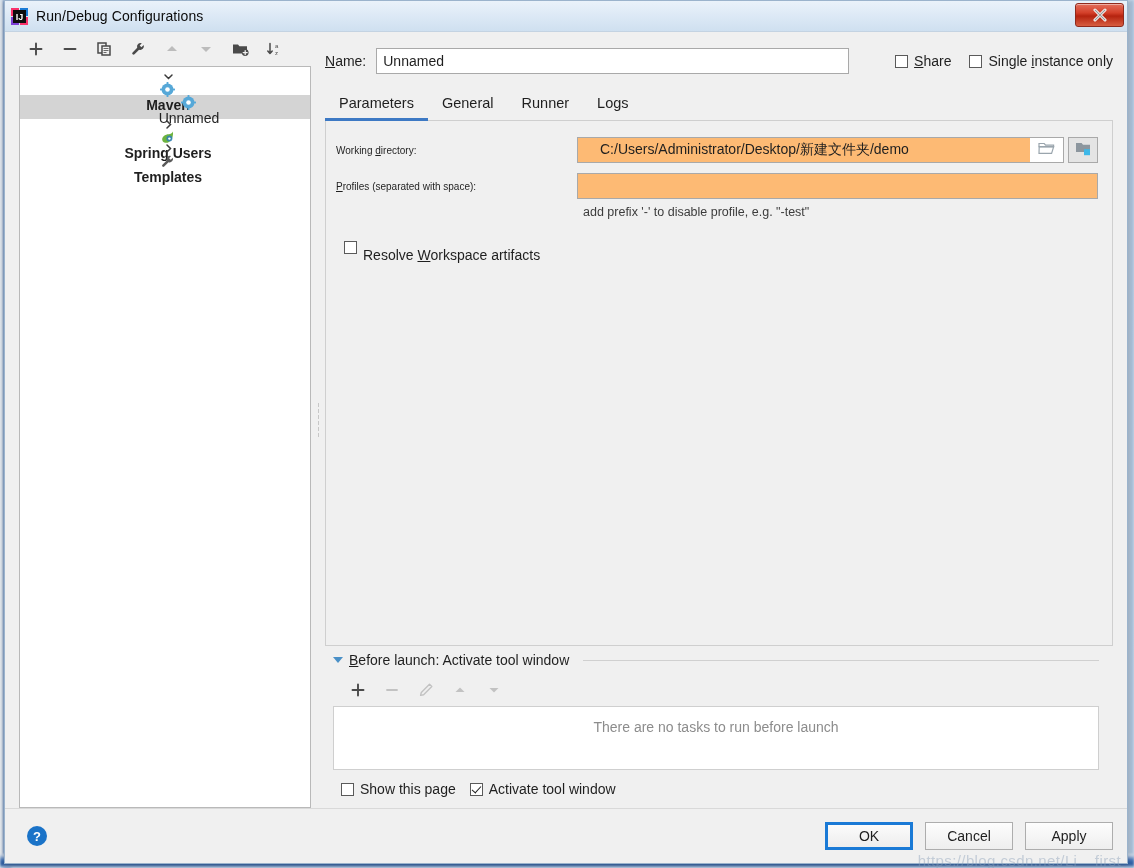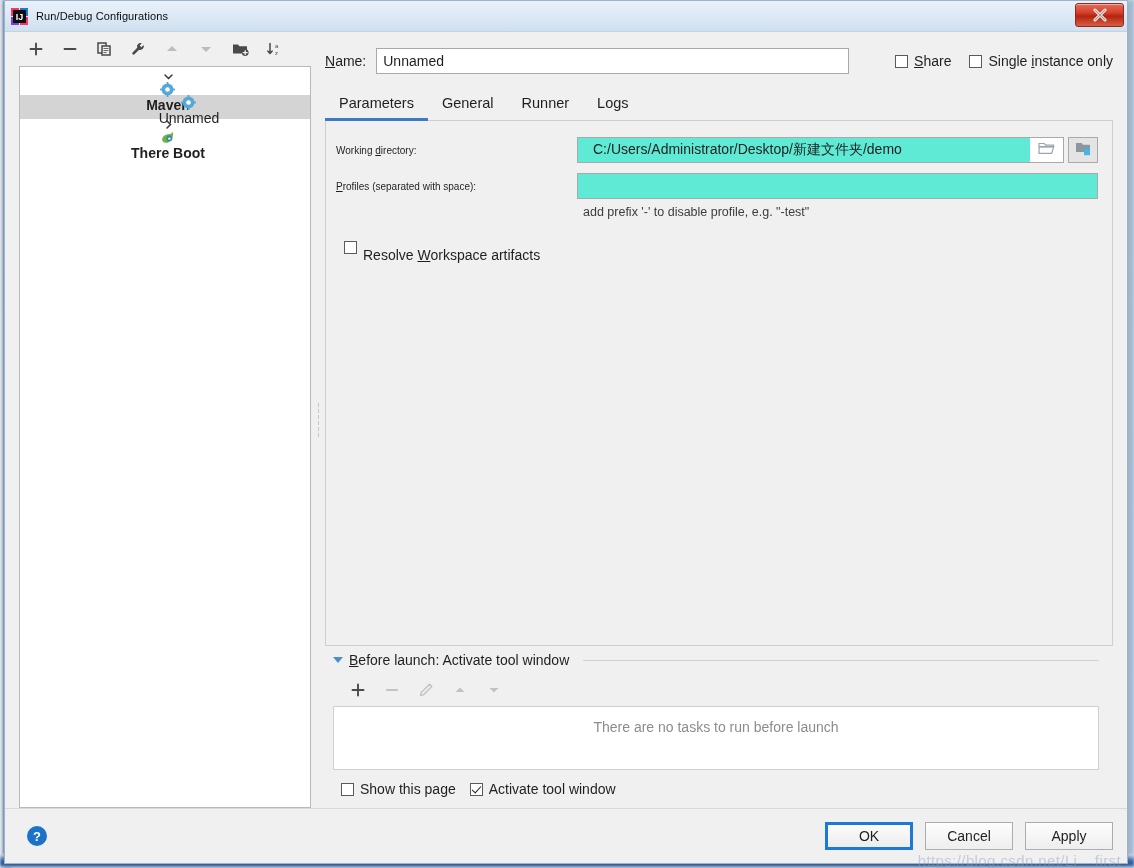--- a/index.html
+++ b/index.html
@@ -80,21 +80,21 @@
     flex: 0 0 auto;
     border-bottom: 1px solid #c4d3e2;
   }
   #app-icon {
     width: 17px; height: 17px;
     margin-right: 8px;
     position: relative;
     flex: 0 0 auto;
   }
   #titlebar-text {
-    font-size: 11px;
+    font-size: 14px;
     color: #0b0b0b;
     letter-spacing: .1px;
   }
   #close-btn {
     position: absolute;
     right: 3px; top: 2px;
     width: 47px; height: 22px;
     border: 1px solid #8f2a1d;
     border-radius: 3px;
     background: linear-gradient(180deg,#e36f5c 0%,#d4402a 40%,#b5230f 55%,#d75e42 100%);
@@ -303,25 +303,25 @@
   }
   .field-label {
     width: 241px;
     font-size: 10px;
     flex: 0 0 auto;
     padding-left: 2px;
   }
   .text-input {
     height: 26px;
     border: 1px solid #a9a9a9;
-    background: #5eead4;
+    background: #fdba74;
     font-family: "Liberation Sans", sans-serif;
     font-size: 14px;
     color: #1f1f1f;
-    padding: 0 15px;
+    padding: 0 22px;
     box-sizing: border-box;
     flex: 1 1 auto;
     min-width: 0;
   }
   .text-input.focused {
     border: 1px solid #3f7cc4;
     box-shadow: inset 0 0 0 1px #3f7cc4;
   }
   .combo-wrap {
     display: flex;
@@ -635,23 +635,36 @@
                   <path d="M4 2 L7.5 5.5 L4 9" stroke="#3b3b3b" stroke-width="1.5" fill="none" stroke-linecap="round"></path>
                 </svg>
             </span>
             <span class="tree-icon">
               <svg width="15" height="15" viewBox="0 0 15 15">
                 <path d="M13 1.5 C11 5.5 7 3 3.6 6.2 C1 8.6 2.2 12.2 5.4 12.8 C9.6 13.5 13.6 9 13 1.5 Z" fill="#6db33f"></path>
                 <circle cx="9.4" cy="8.6" r="3" fill="#2f7fb8" opacity=".85"></circle>
                 <circle cx="9.4" cy="8.6" r="1.2" fill="#ffffff"></circle>
               </svg>
             </span>
-            <span class="tree-label">There Boot</span>
-          </div>
-
+            <span class="tree-label">Spring Users</span>
+          </div>
+
+          <div class="tree-row">
+            <span class="tree-arrow">
+              <svg width="11" height="11" viewBox="0 0 11 11">
+                  <path d="M4 2 L7.5 5.5 L4 9" stroke="#3b3b3b" stroke-width="1.5" fill="none" stroke-linecap="round"></path>
+                </svg>
+            </span>
+            <span class="tree-icon">
+              <svg width="15" height="15" viewBox="0 0 16 16">
+                <path d="M11.8 2.2 a3.6 3.6 0 0 0-4.6 4.6 L2.6 11.4 a1.3 1.3 0 0 0 1.9 1.9 L9.1 8.7 a3.6 3.6 0 0 0 4.6-4.6 L11.4 6.2 L9.7 4.5 Z" fill="#5a5a5a"></path>
+              </svg>
+            </span>
+            <span class="tree-label">Templates</span>
+          </div>
         </div>
       </div>
 
       <div id="splitter">
         <div class="dots"></div>
       </div>
 
       <div id="right-pane">
 
         <div id="name-row">

